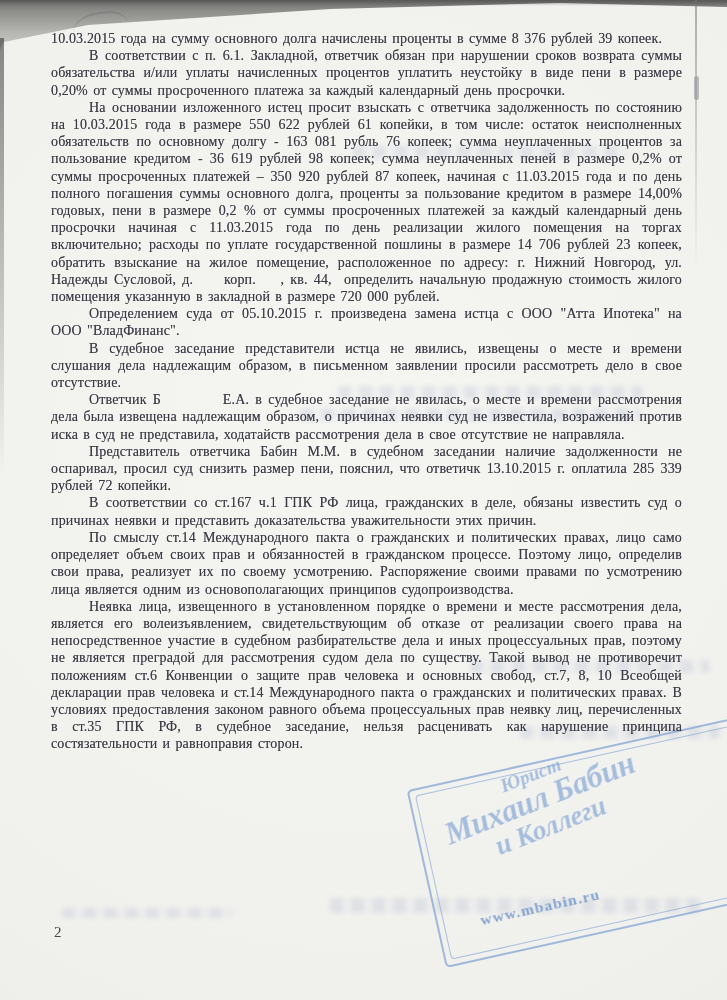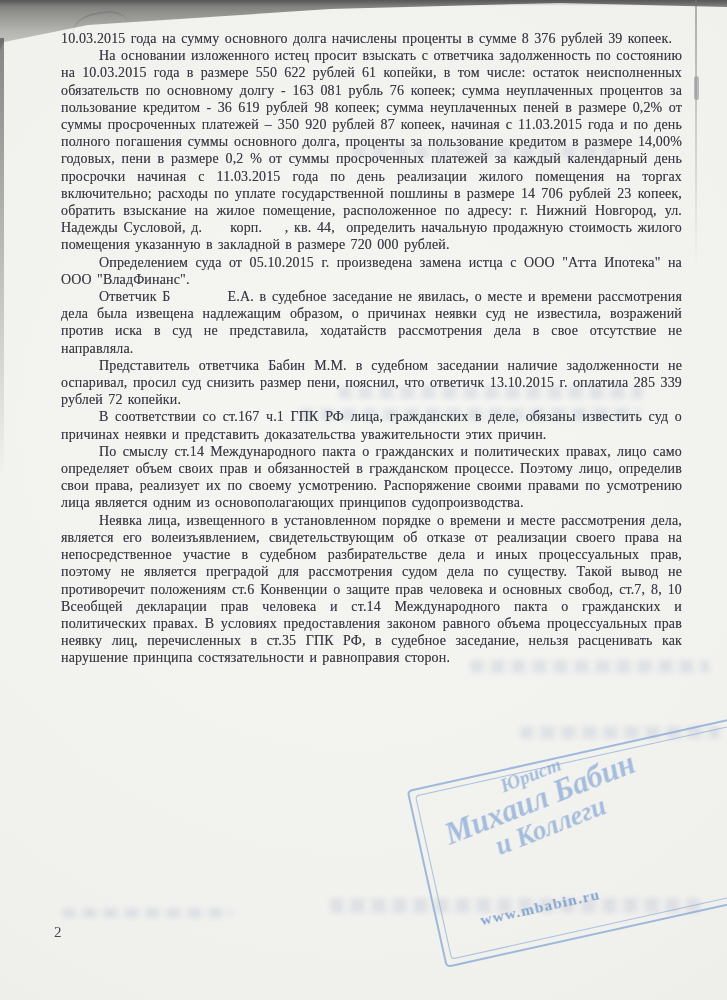--- a/index.html
+++ b/index.html
@@ -19,21 +19,21 @@
     background:linear-gradient(180deg,rgba(60,60,62,.45),rgba(60,60,62,0));z-index:2;}
   .fold-line{position:absolute;left:695px;top:0;width:2px;height:270px;
     background:linear-gradient(180deg,rgba(115,115,122,.55),rgba(115,115,122,0));z-index:2;}
   .scan-dash{position:absolute;left:694px;top:76px;width:5px;height:24px;border-radius:3px;
     background:#8c8c90;opacity:.55;z-index:2;}
   .scribble{position:absolute;left:72px;top:12px;width:56px;height:16px;
     border-top:2px solid rgba(110,110,116,.45);border-radius:50% 40% 0 0/100% 80% 0 0;
     transform:rotate(-7deg);z-index:2;}
 
   .content{
-    position:absolute;left:61px;right:45px;top:30px;z-index:4;
+    position:absolute;left:51px;right:45px;top:30px;z-index:4;
     color:#3a3a45;font-size:14px;line-height:17.2px;text-align:justify;
     letter-spacing:.15px;word-spacing:1.6px;
     text-shadow:0 0 .6px rgba(58,58,70,.55);
   }
   .content p{margin:0;text-indent:38px;}
   .content p.cont{text-indent:0;}
   .pagenum{position:absolute;left:54px;top:924px;z-index:4;font-size:15px;color:#46464f;}
 
   
   .stamp{position:absolute;left:446px;top:786px;width:440px;height:182px;
@@ -86,22 +86,24 @@
     <div class="txt">
       <div class="t1">Юрист</div>
       <div class="t2">Михаил Бабин</div>
       <div class="t3">и Коллеги</div>
     </div>
     <div class="url">www.mbabin.ru</div>
   </div>
 
   <div class="content">
     <p class="cont">10.03.2015 года на сумму основного долга начислены проценты в сумме 8&nbsp;376 рублей 39 копеек.</p>
+    <p>В соответствии с п. 6.1. Закладной, ответчик обязан при нарушении сроков возврата суммы обязательства и/или уплаты начисленных процентов уплатить неустойку в виде пени в размере 0,20% от суммы просроченного платежа за каждый календарный день просрочки.</p>
     <p>На основании изложенного истец просит взыскать с ответчика задолженность по состоянию на 10.03.2015 года в размере 550&nbsp;622 рублей 61 копейки, в том числе: остаток неисполненных обязательств по основному долгу - 163&nbsp;081 рубль 76 копеек; сумма неуплаченных процентов за пользование кредитом - 36&nbsp;619 рублей 98 копеек; сумма неуплаченных пеней в размере 0,2% от суммы просроченных платежей – 350&nbsp;920 рублей 87 копеек, начиная с 11.03.2015 года и по день полного погашения суммы основного долга, проценты за пользование кредитом в размере 14,00% годовых, пени в размере 0,2 % от суммы просроченных платежей за каждый календарный день просрочки начиная с 11.03.2015 года по день реализации жилого помещения на торгах включительно; расходы по уплате государственной пошлины в размере 14&nbsp;706 рублей 23 копеек, обратить взыскание на жилое помещение, расположенное по адресу: г. Нижний Новгород, ул. Надежды Сусловой, д.&nbsp;&nbsp;&nbsp;&nbsp; корп.&nbsp;&nbsp;&nbsp;&nbsp;, кв. 44,&nbsp; определить начальную продажную стоимость жилого помещения указанную в закладной в размере 720&nbsp;000 рублей.</p>
     <p>Определением суда от 05.10.2015 г. произведена замена истца с ООО "Атта Ипотека" на ООО "ВладФинанс".</p>
+    <p>В судебное заседание представители истца не явились, извещены о месте и времени слушания дела надлежащим образом, в письменном заявлении просили рассмотреть дело в свое отсутствие.</p>
     <p>Ответчик Б&nbsp;&nbsp;&nbsp;&nbsp;&nbsp;&nbsp;&nbsp;&nbsp;&nbsp; Е.А. в судебное заседание не явилась, о месте и времени рассмотрения дела была извещена надлежащим образом, о причинах неявки суд не известила, возражений против иска в суд не представила, ходатайств рассмотрения дела в свое отсутствие не направляла.</p>
     <p>Представитель ответчика Бабин М.М. в судебном заседании наличие задолженности не оспаривал, просил суд снизить размер пени, пояснил, что ответичк 13.10.2015 г. оплатила 285&nbsp;339 рублей 72 копейки.</p>
     <p>В соответствии со ст.167 ч.1 ГПК РФ лица, гражданских в деле, обязаны известить суд о причинах неявки и представить доказательства уважительности этих причин.</p>
     <p>По смыслу ст.14 Международного пакта о гражданских и политических правах, лицо само определяет объем своих прав и обязанностей в гражданском процессе. Поэтому лицо, определив свои права, реализует их по своему усмотрению. Распоряжение своими правами по усмотрению лица является одним из основополагающих принципов судопроизводства.</p>
     <p>Неявка лица, извещенного в установленном порядке о времени и месте рассмотрения дела, является его волеизъявлением, свидетельствующим об отказе от реализации своего права на непосредственное участие в судебном разбирательстве дела и иных процессуальных прав, поэтому не является преградой для рассмотрения судом дела по существу. Такой вывод не противоречит положениям ст.6 Конвенции о защите прав человека и основных свобод, ст.7, 8, 10 Всеобщей декларации прав человека и ст.14 Международного пакта о гражданских и политических правах. В условиях предоставления законом равного объема процессуальных прав неявку лиц, перечисленных в ст.35 ГПК РФ, в судебное заседание, нельзя расценивать как нарушение принципа состязательности и равноправия сторон.</p>
   </div>
 
   <div class="pagenum">2</div>
 </div>
 

